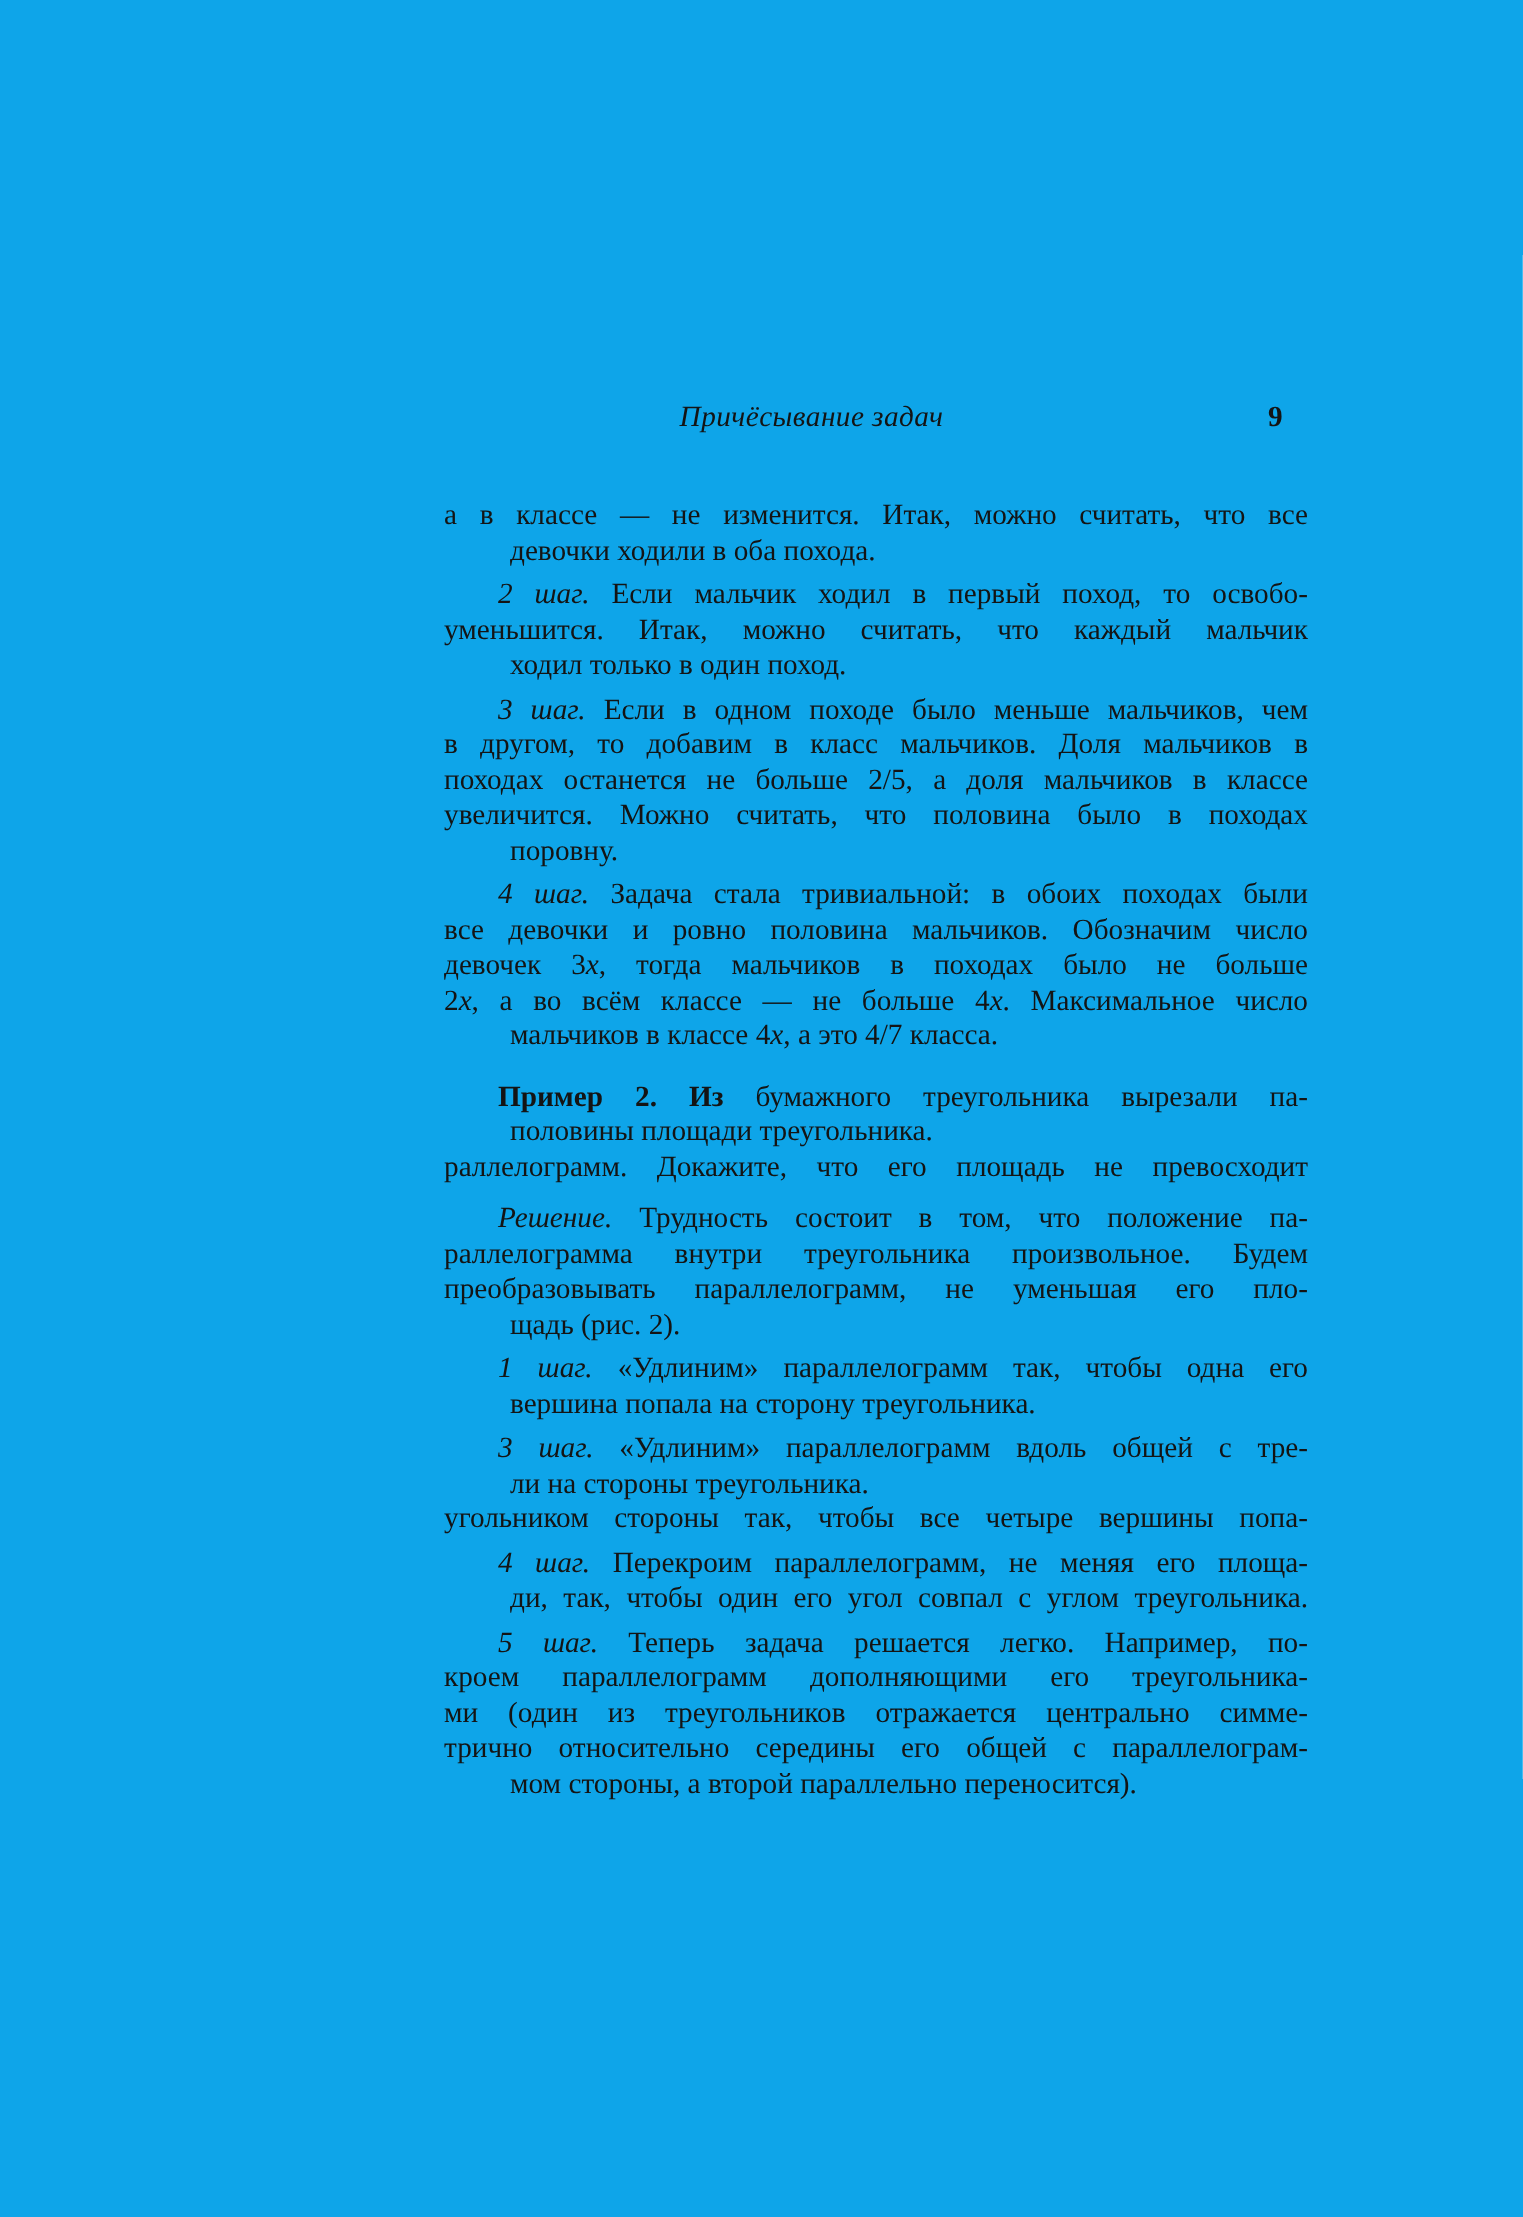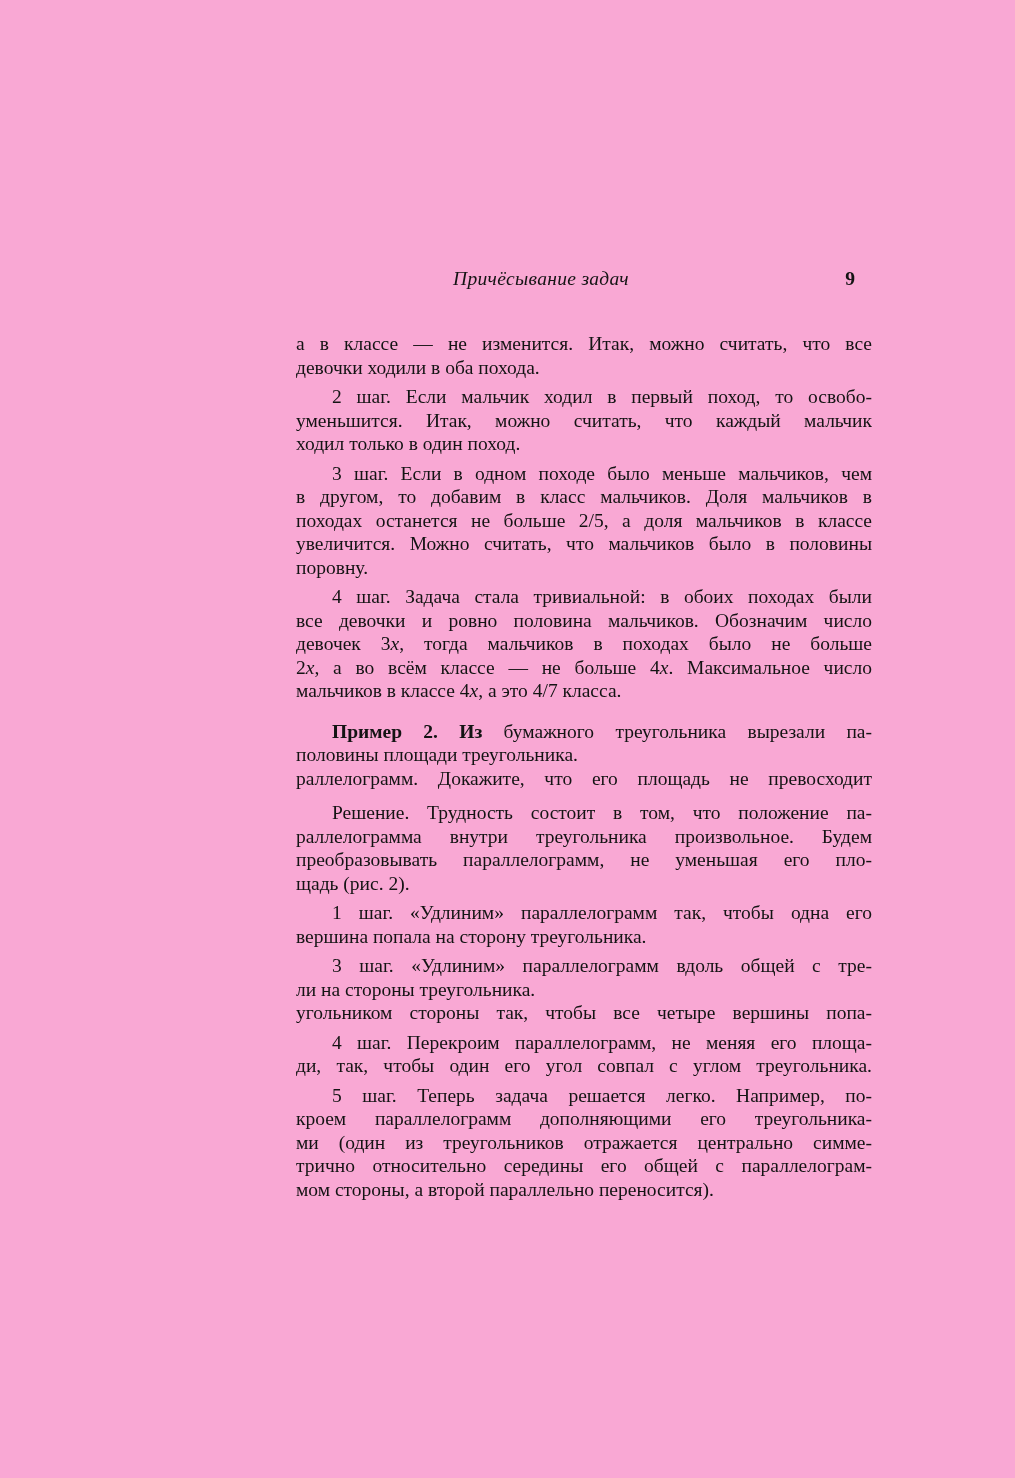--- a/index.html
+++ b/index.html
@@ -3,21 +3,21 @@
 <meta charset="utf-8">
 <style>
   html, body { margin: 0; padding: 0; }
   body {
     width: 1015px; height: 1478px;
     background: #ffffff;
     font-family: "Liberation Serif", "DejaVu Serif", serif;
     color: #141414;
     overflow: hidden;
   }
-  .sheet { position: relative; width: 1015px; height: 1478px; background: #f9a8d4; }
+  .sheet { position: relative; width: 1015px; height: 1478px; background: #0ea5e9; }
   .type-area { position: absolute; left: 296px; top: 268px; width: 576px; }
 
   
   .running-head { position: relative; height: 26px; font-size: 19.5px; }
   .rh-title {
     position: absolute; left: 245px; top: 0;
     transform: translateX(-50%);
     font-style: italic; letter-spacing: 0.3px; white-space: nowrap;
   }
   .rh-page { position: absolute; right: 17px; top: 0; font-weight: 700; }
@@ -29,23 +29,23 @@
   .para.space-lg { margin-top: 17px; }
   .para.space-md { margin-top: 11px; }
   .line {
     height: 23.5px; line-height: 23.5px;
     text-align: justify; text-align-last: justify;
     -moz-text-align-last: justify;
     text-justify: inter-word;
     white-space: nowrap;
   }
   .para.indent .line.first { padding-left: 36px; }
-  .line.last { text-align: left; text-align-last: left; -moz-text-align-last: left; }
+  .line.last { text-align: left; text-align-last: left; margin-left: 44px; -moz-text-align-last: left; }
   .line.last.fill { text-align: justify; text-align-last: justify; -moz-text-align-last: justify; }
-  .run-i { }
+  .run-i { font-style: italic; }
   .run-m { font-style: italic; }
   .run-b { font-weight: 700; }
 </style>
 </head>
 <body>
 
 <div class="sheet">
   <div class="type-area">
     <div class="running-head">
       <span class="rh-title">Причёсывание задач</span>
@@ -58,21 +58,21 @@
         </div>
         <div class="para indent">
           <div class="line first"><span class="run-i">2 шаг.</span><span class="run-r"> Если мальчик ходил в первый поход, то освобо-</span></div>
           <div class="line"><span class="run-r">уменьшится. Итак, можно считать, что каждый мальчик</span></div>
           <div class="line last"><span class="run-r">ходил только в один поход.</span></div>
         </div>
         <div class="para indent">
           <div class="line first"><span class="run-i">3 шаг.</span><span class="run-r"> Если в одном походе было меньше мальчиков, чем</span></div>
           <div class="line"><span class="run-r">в другом, то добавим в класс мальчиков. Доля мальчиков в</span></div>
           <div class="line"><span class="run-r">походах останется не больше 2/5, а доля мальчиков в классе</span></div>
-          <div class="line"><span class="run-r">увеличится. Можно считать, что мальчиков было в половины</span></div>
+          <div class="line"><span class="run-r">увеличится. Можно считать, что половина было в походах</span></div>
           <div class="line last"><span class="run-r">поровну.</span></div>
         </div>
         <div class="para indent">
           <div class="line first"><span class="run-i">4 шаг.</span><span class="run-r"> Задача стала тривиальной: в обоих походах были</span></div>
           <div class="line"><span class="run-r">все девочки и ровно половина мальчиков. Обозначим число</span></div>
           <div class="line"><span class="run-r">девочек 3</span><span class="run-m">x</span><span class="run-r">, тогда мальчиков в походах было не больше</span></div>
           <div class="line"><span class="run-r">2</span><span class="run-m">x</span><span class="run-r">, а во всём классе — не больше 4</span><span class="run-m">x</span><span class="run-r">. Максимальное число</span></div>
           <div class="line last"><span class="run-r">мальчиков в классе 4</span><span class="run-m">x</span><span class="run-r">, а это 4/7 класса.</span></div>
         </div>
         <div class="para indent space-lg">

